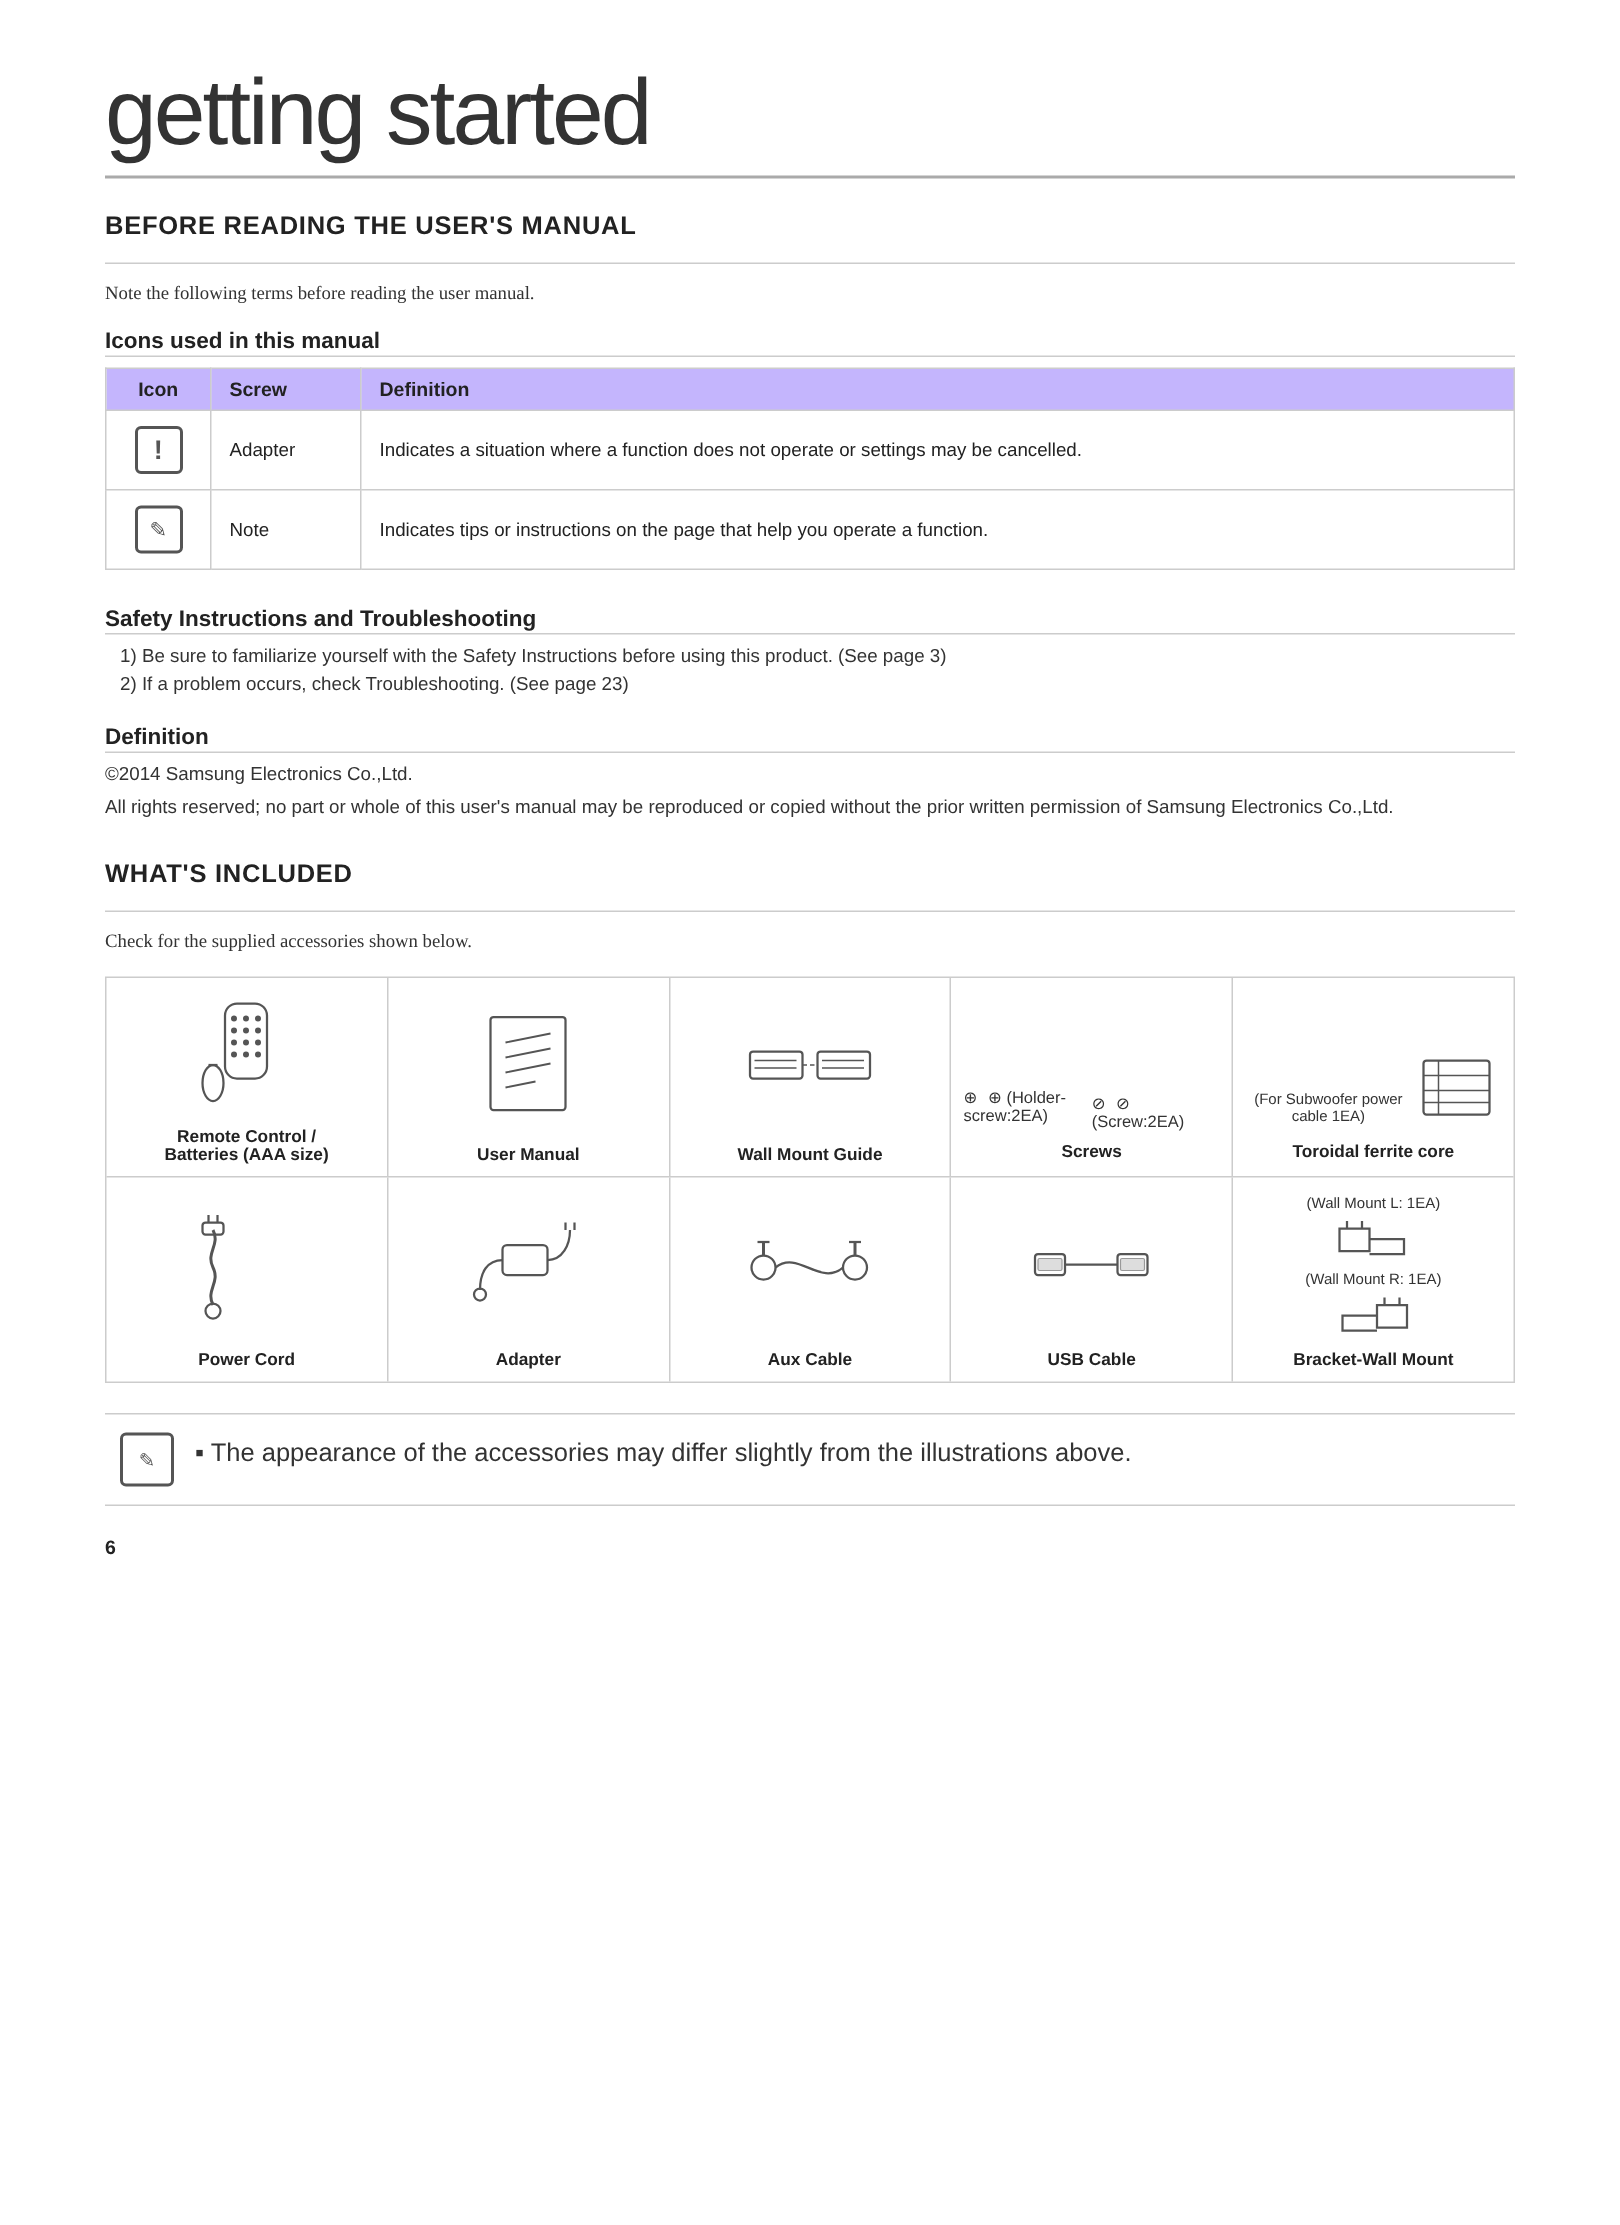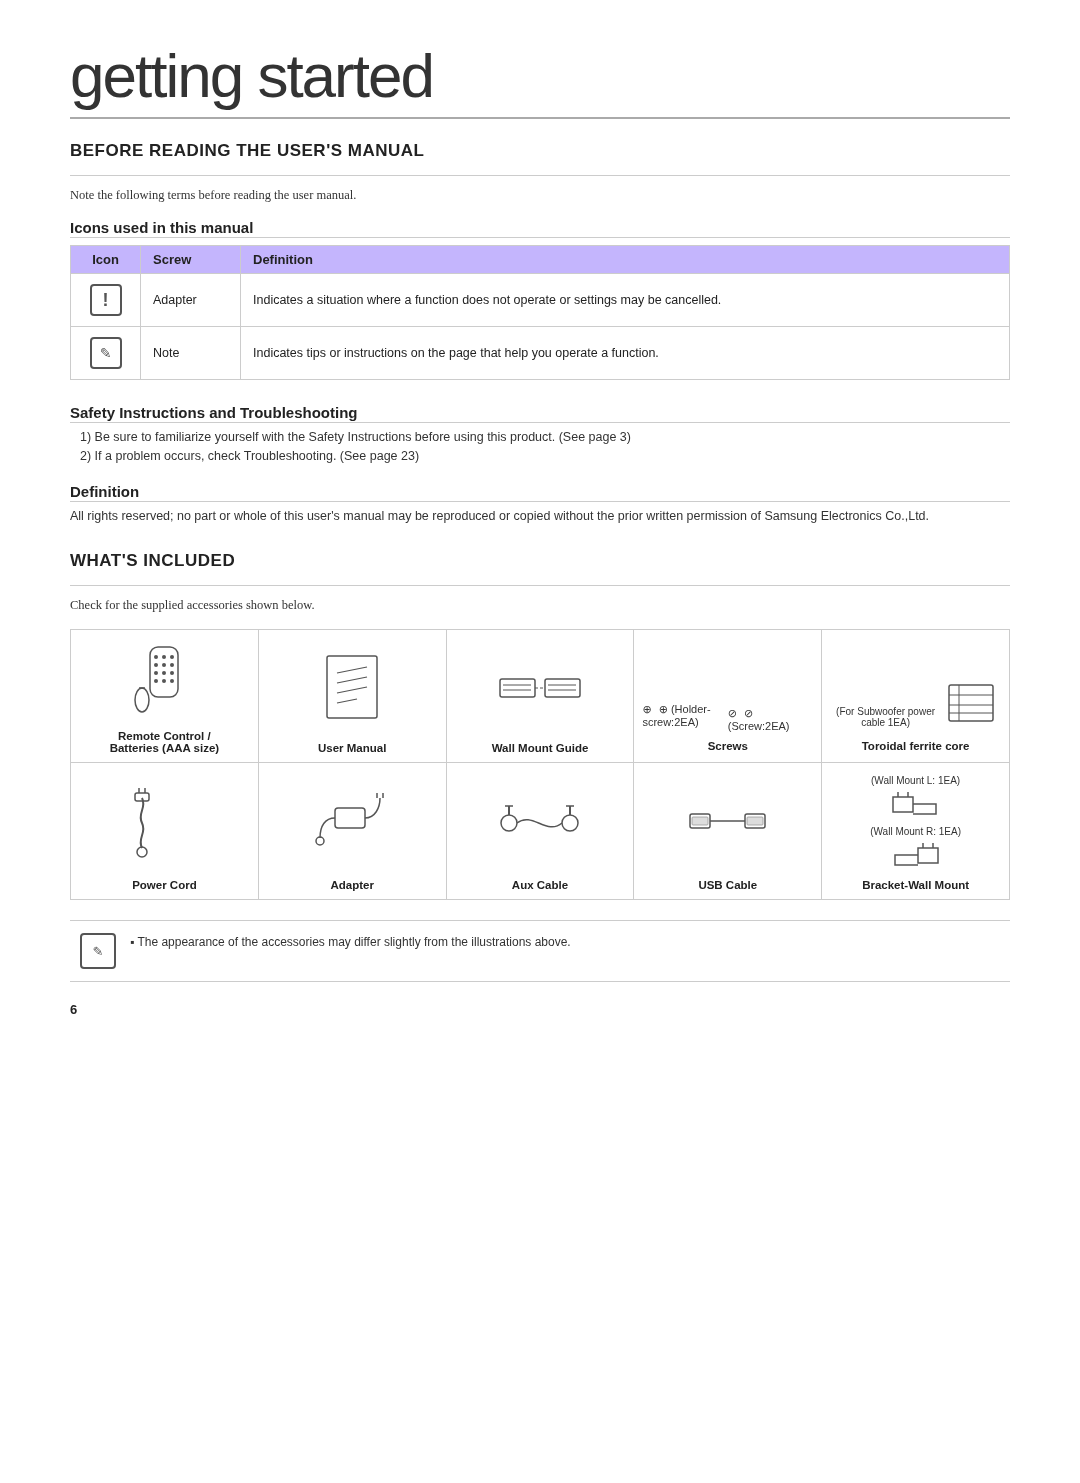--- a/index.html
+++ b/index.html
@@ -185,21 +185,21 @@
       height: 36px;
       border: 2px solid #555;
       border-radius: 4px;
       display: flex;
       align-items: center;
       justify-content: center;
       font-size: 13px;
       color: #555;
     }
     .note-box-content {
-      font-size: 12px;
+      font-size: 17px;
       color: #333;
       line-height: 1.6;
     }
     .note-box-content p { margin-bottom: 2px; }
     .note-box-content p::before { content: '▪ '; }
 
     .page-number {
       font-size: 13px;
       font-weight: 700;
       margin-top: 20px;
@@ -257,20 +257,21 @@
   <div class="sub-section">
     <h3 class="sub-heading">Safety Instructions and Troubleshooting</h3>
     <ul class="safety-list">
       <li data-num="1">Be sure to familiarize yourself with the Safety Instructions before using this product. (See page 3)</li>
       <li data-num="2">If a problem occurs, check Troubleshooting. (See page 23)</li>
     </ul>
   </div>
 
   <div class="sub-section">
     <h3 class="sub-heading">Definition</h3>
+    <p class="copyright-text">©2014 Samsung Electronics Co.,Ltd.</p>
     <p class="copyright-text">All rights reserved; no part or whole of this user's manual may be reproduced or copied without the prior written permission of Samsung Electronics Co.,Ltd.</p>
   </div>
 </section>
 
 <section class="included-section">
   <h2 class="section-heading">WHAT'S INCLUDED</h2>
   <p class="note-text">Check for the supplied accessories shown below.</p>
 
   <div class="accessories-grid">
 

